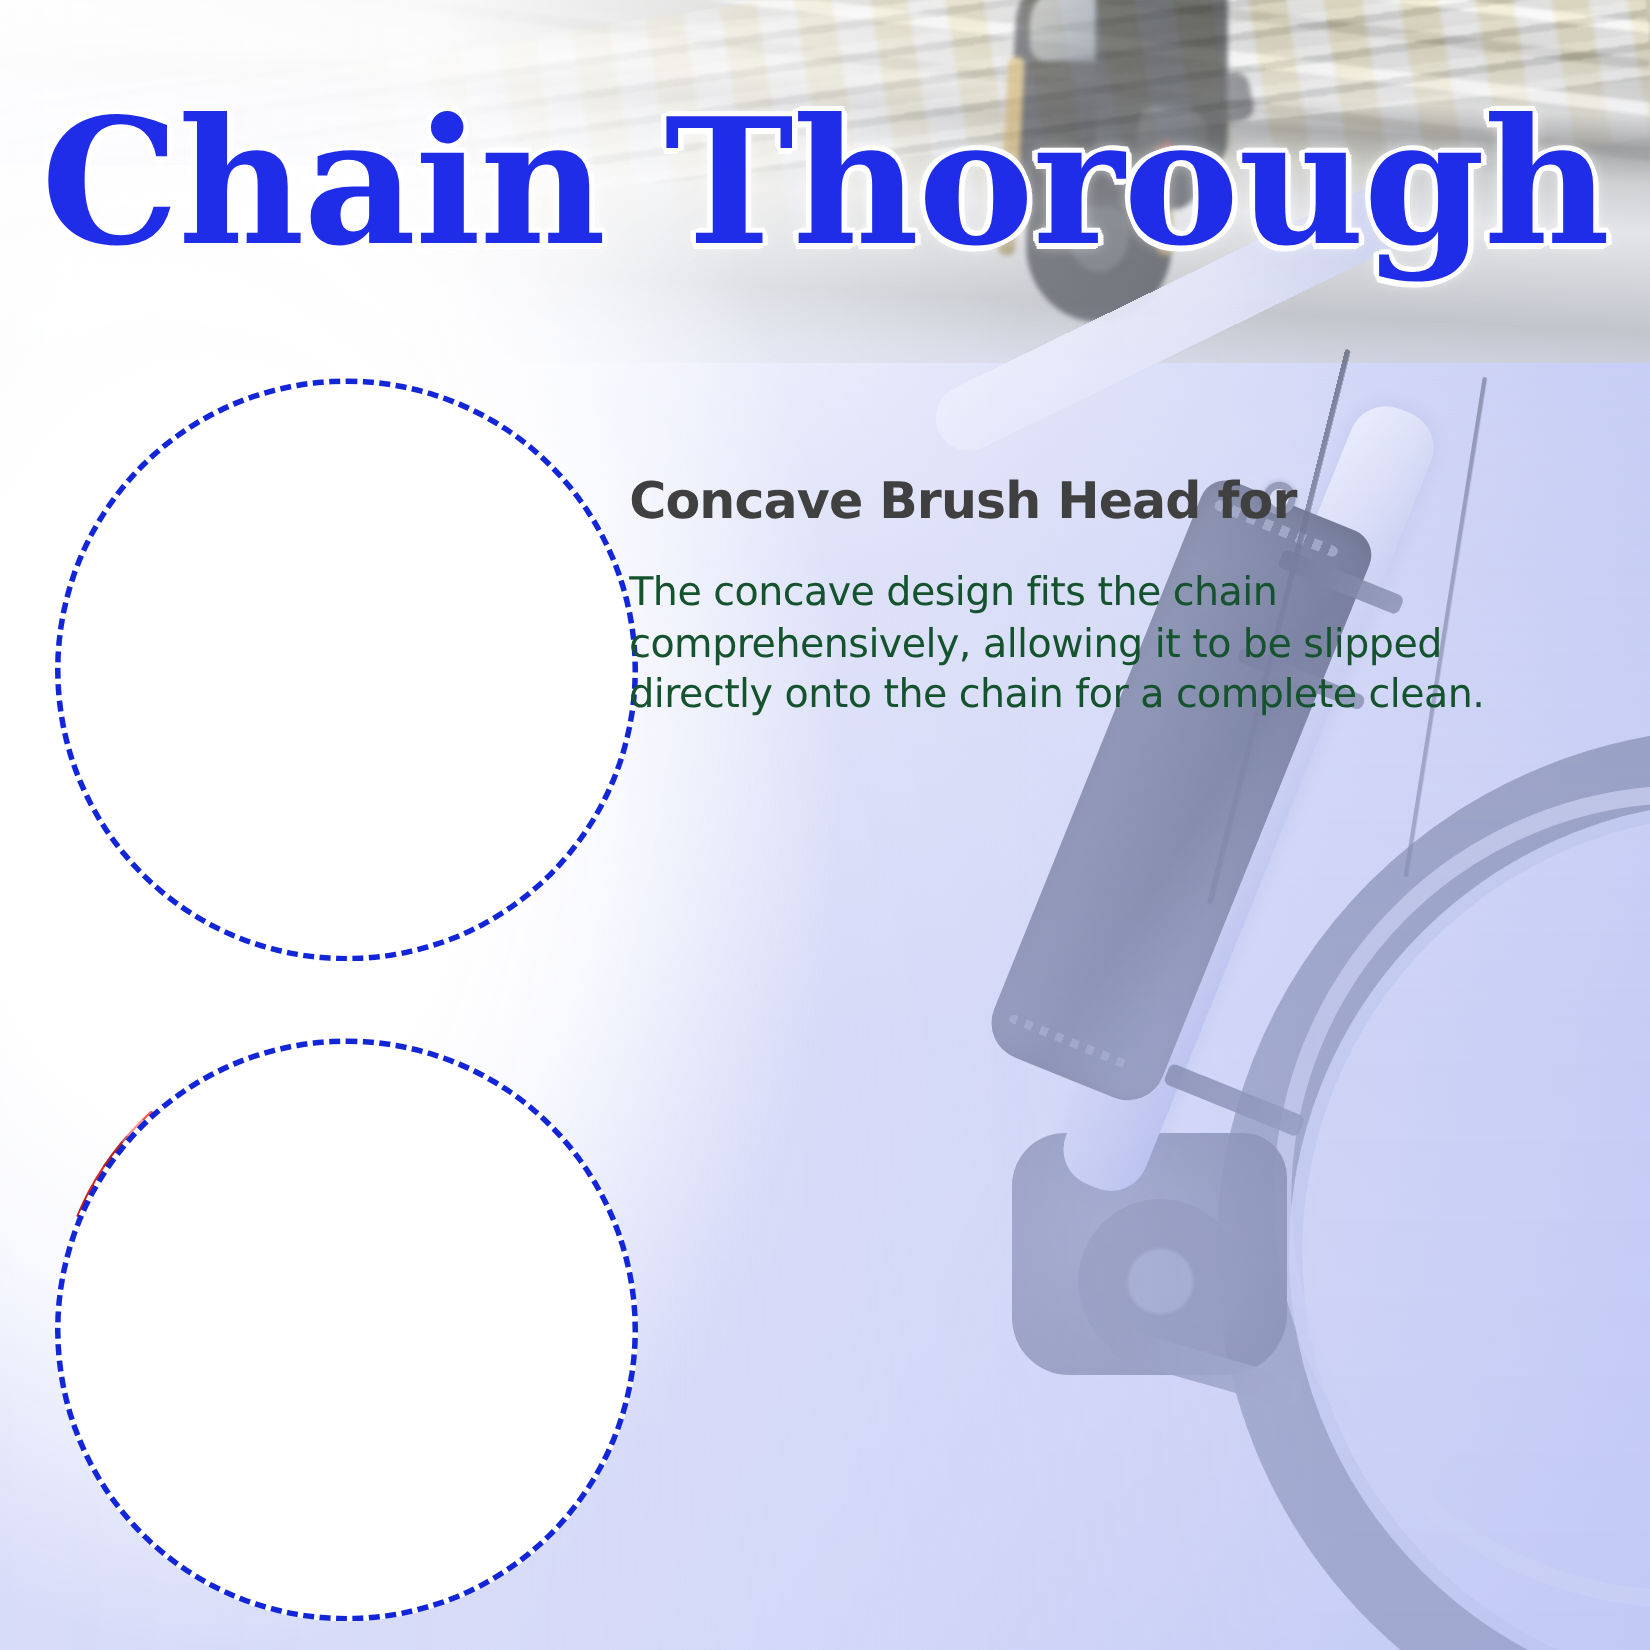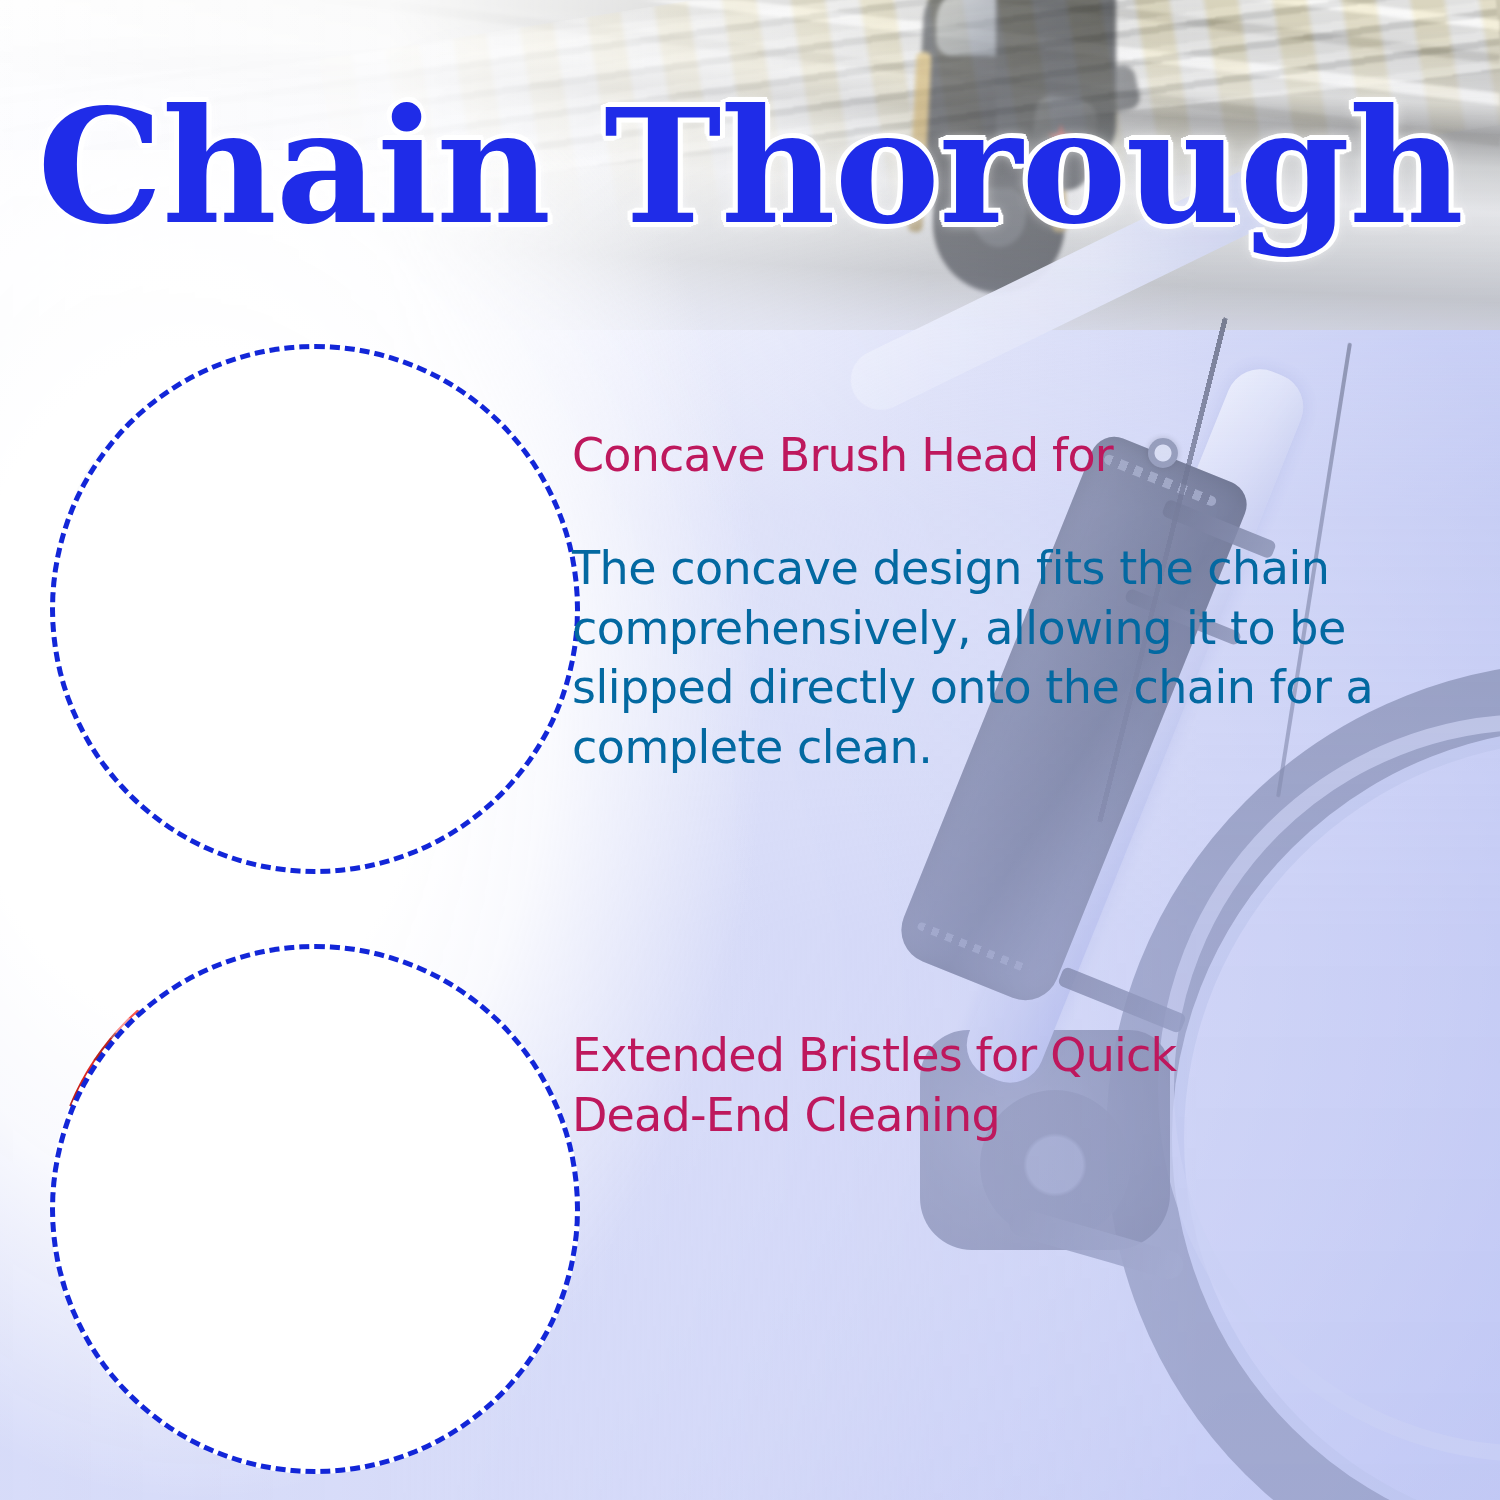--- a/index.html
+++ b/index.html
@@ -356,44 +356,44 @@
             mask-image:linear-gradient(90deg,#000 0 80%, rgba(0,0,0,.3) 100%);
   }
 
   
   .txt{position:absolute;left:572px;top:0;width:880px;}
   .feature-1 .txt{top:96px;}
   .feature-2 .txt{top:96px;}
 
   .f-head{
     font-family:"DejaVu Sans", sans-serif;
-    font-weight:400;
+    font-weight:700;
     font-size:46px;
     line-height:1.30;
-    color:#be185d;
+    color:#404040;
     letter-spacing:-.8px;
     margin:0;
     width:700px;
   }
   .f-head .hl{
     display:inline-block;position:relative;
   }
   .f-head .hl:after{
     content:"";position:absolute;left:-6px;right:-310px;bottom:-4px;height:18px;
     background:linear-gradient(90deg, rgba(166,176,239,.95) 0%, rgba(170,180,240,.9) 46%, rgba(186,195,243,.45) 78%, rgba(200,208,246,0) 100%);
     z-index:-1;
   }
   .f-body{
     font-family:"DejaVu Sans", sans-serif;
     font-weight:400;
-    font-size:46px;
+    font-size:36px;
     line-height:1.30;
-    color:#0369a1;
+    color:#14532d;
     letter-spacing:-.5px;
-    margin:53px 0 0 0;
+    margin:30px 0 0 0;
     width:830px;
   }
 </style>
 </head>
 <body>
 
 <div id="stage">
 
   <div class="bg-base"></div>
   <div class="bg-track"></div>
@@ -482,17 +482,16 @@
           <div class="collar"></div>
           <div class="rhandle"></div>
           <div class="rhandle-hi"></div>
           <div class="rhandle-dk"></div>
         </div>
       </div>
     </div>
     <div class="circle"></div>
 
     <div class="txt">
-      <h2 class="f-head"><span>Extended Bristles for Quick</span><br><span class="hl">Dead-End Cleaning</span></h2>
     </div>
   </div>
 
 </div>
 
 </body></html>

